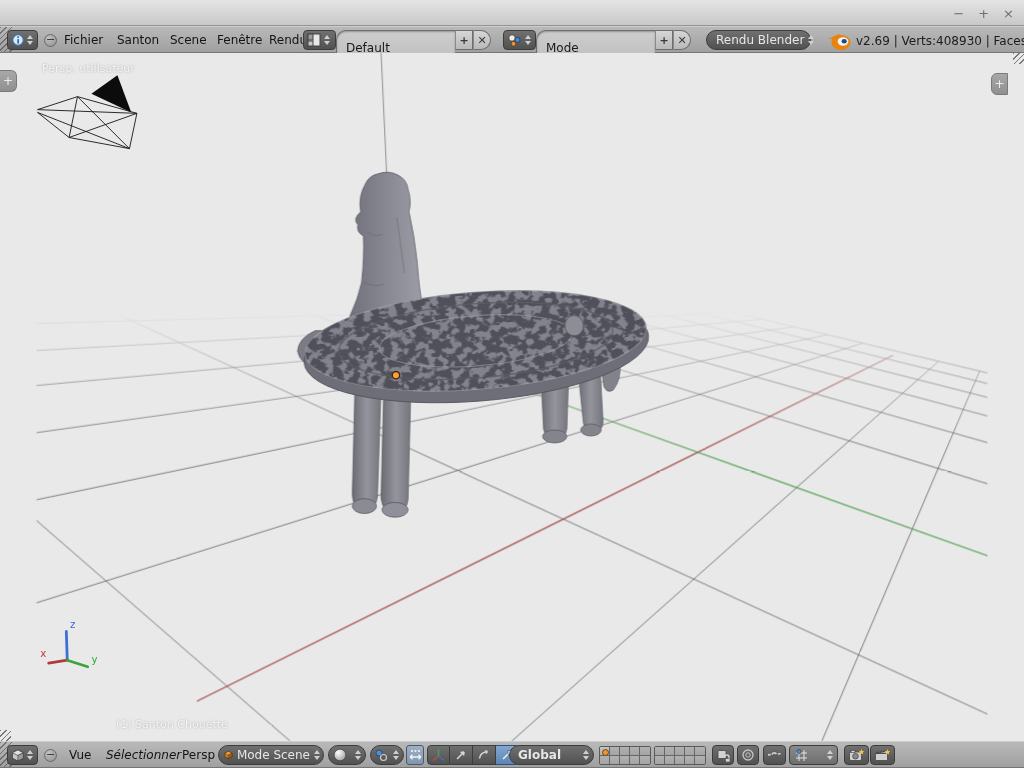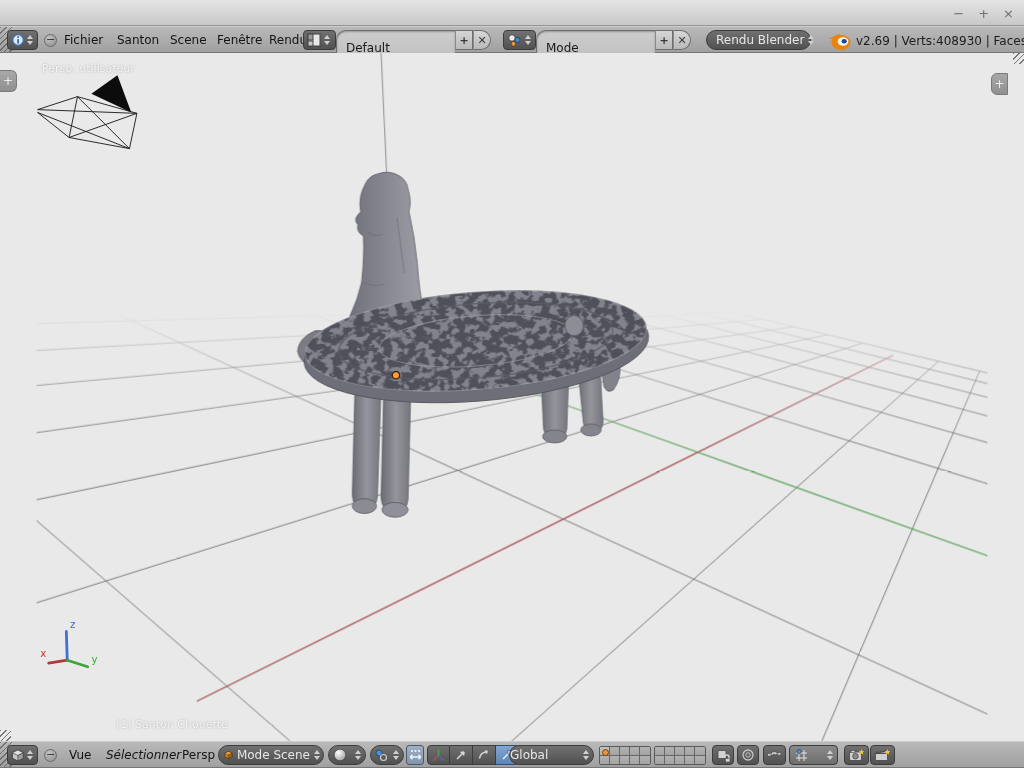--- a/index.html
+++ b/index.html
@@ -384,21 +384,21 @@
       </svg>
     </div>
     <div class="grp-btn last pressed-blue" style="left:496px;">
       <svg width="14" height="14" viewBox="0 0 14 14">
         <line x1="3" y1="11" x2="9" y2="5" stroke="#eef4fc" stroke-width="1.5"></line>
         <rect x="8" y="2.5" width="4" height="4" fill="#eef4fc" stroke="#2f4f78" stroke-width="0.6"></rect>
       </svg>
     </div>
 
     <div class="btn-dark rnd" style="left:509px; width:85px;">
-      <span class="lbl" style="padding-left:0;">Global</span>
+      <span class="lbl" style="padding-left:8px;font-weight:bold;">Global</span>
       <span class="spin" style="margin-left:auto;">
           <b class="up"></b>
           <b class="dn"></b>
         </span>
     </div>
 
     <div class="layer-block" style="left:599px;" id="layer-block-0">
         <div class="layer-cell active"></div>
         <div class="layer-cell"></div>
         <div class="layer-cell"></div>

